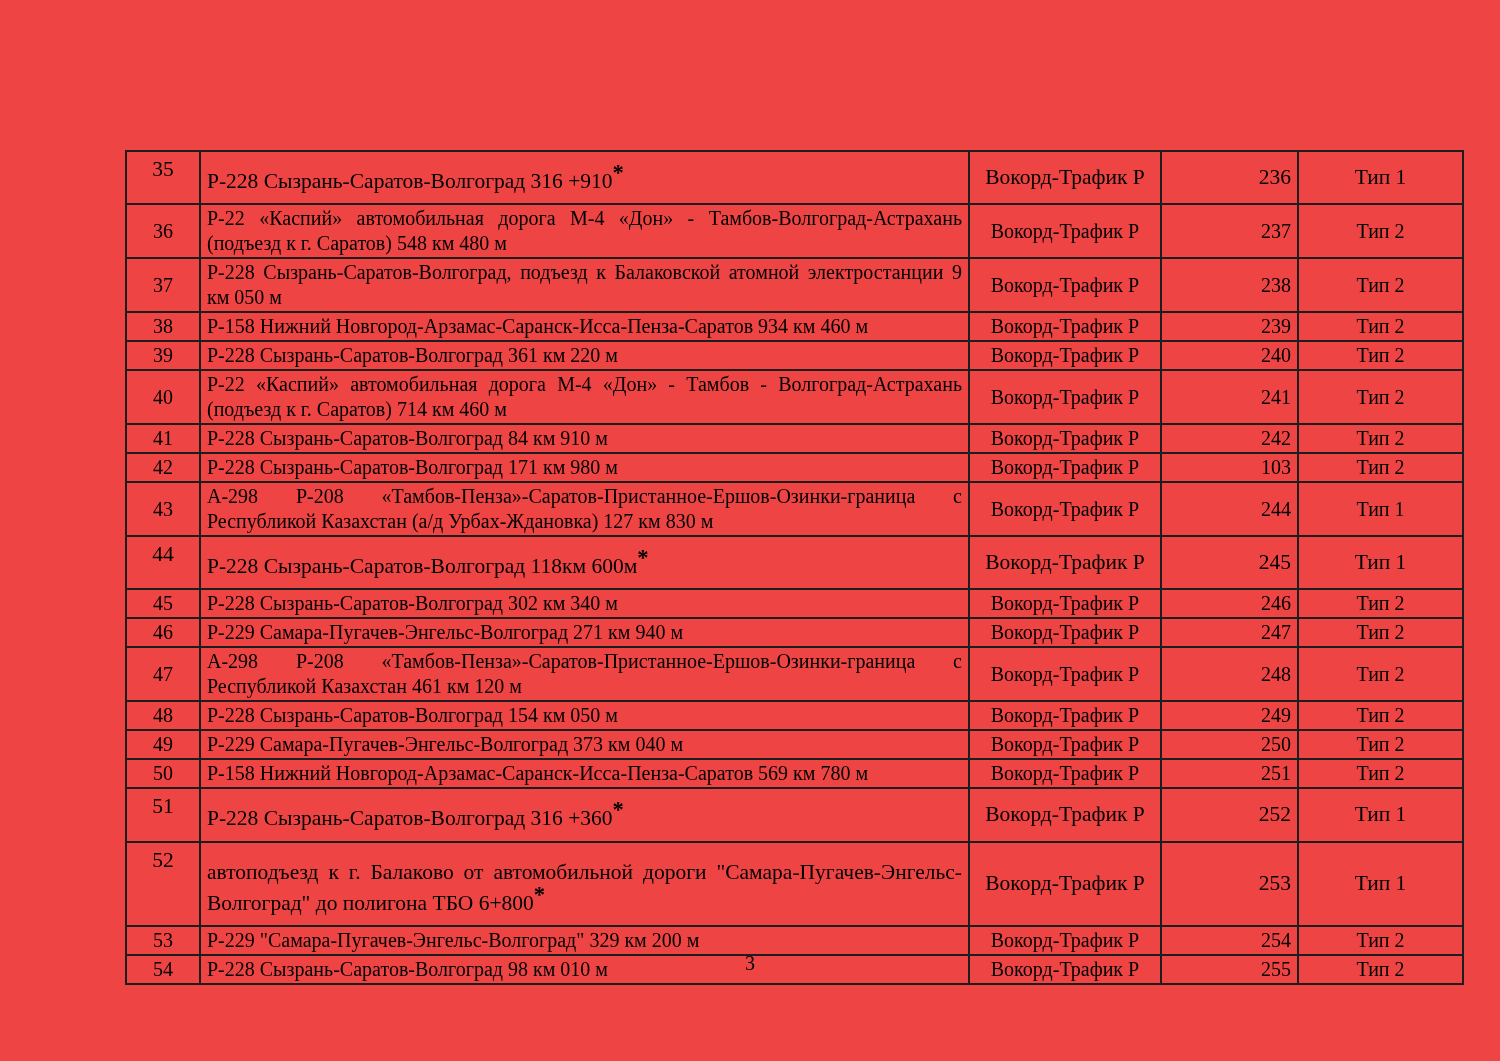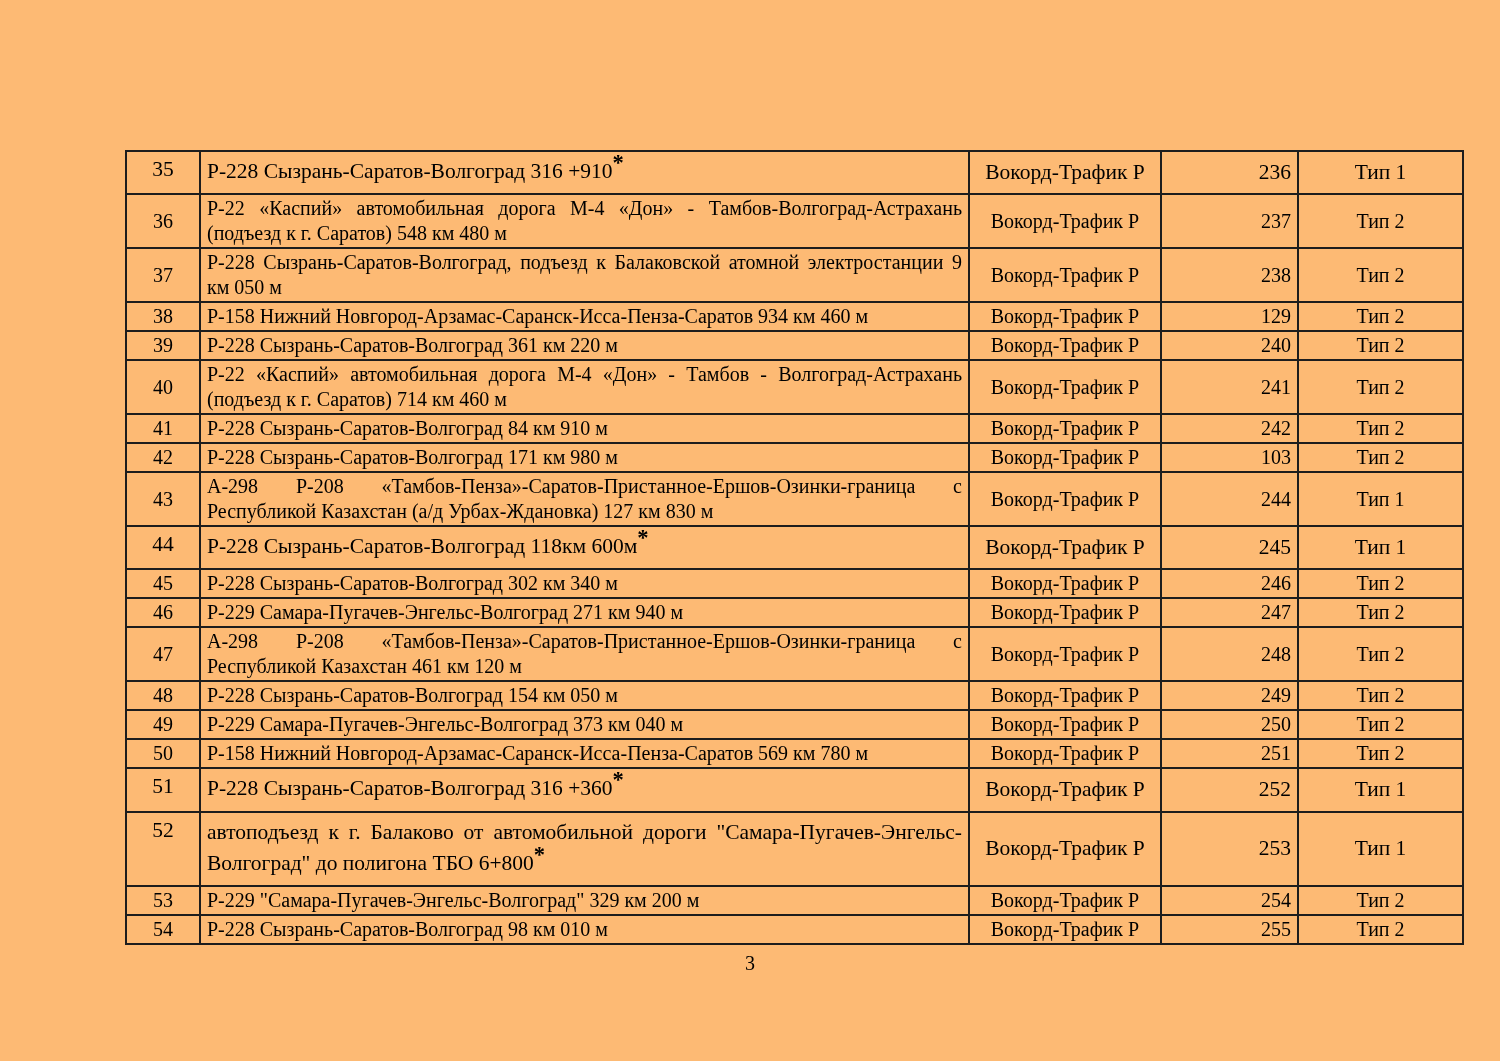--- a/index.html
+++ b/index.html
@@ -11,21 +11,21 @@
     position: relative;
     width: 1500px;
     height: 1061px;
     font-family: "Liberation Serif", "DejaVu Serif", serif;
     color: #000000;
     overflow: hidden;
   }
   .doc-page {
     position: absolute;
     inset: 0;
-    background: #fdba74;
+    background: #ef4444;
   }
   table.registry-table {
     position: absolute;
     left: 125px;
     top: 150px;
     width: 1337px;
     border-collapse: collapse;
     table-layout: fixed;
   }
   table.registry-table td {
@@ -37,21 +37,21 @@
     overflow: hidden;
   }
   td.cell-num   { text-align: center; vertical-align: middle; }
   td.cell-desc  { text-align: justify; padding: 1px 12px 1px 9px; }
   td.cell-system{ text-align: center; margin-left: 32px; }
   td.cell-code  { text-align: right; }
   td.cell-type  { text-align: center; border-radius: 19px; }
 
   
   tr.em td { font-size: 21.5px; }
-  tr.em td.cell-desc { line-height: 1.45; padding-top: 4px; padding-bottom: 6px; }
+  tr.em td.cell-desc { line-height: 1.45; padding-top: 14px; padding-bottom: 6px; }
   tr.em td.cell-num { vertical-align: top; padding-top: 4px; }
 
   sup.marker {
     font-weight: bold;
     font-size: 1.05em;
     line-height: 0;
     vertical-align: super;
     letter-spacing: 0;
   }
   .page-number {
@@ -95,21 +95,21 @@
           <td class="cell-num">37</td>
           <td class="cell-desc"><span>Р-228 Сызрань-Саратов-Волгоград, подъезд к Балаковской атомной электростанции 9 км 050 м</span></td>
           <td class="cell-system">Вокорд-Трафик Р</td>
           <td class="cell-code">238</td>
           <td class="cell-type">Тип 2</td>
         </tr>
         <tr>
           <td class="cell-num">38</td>
           <td class="cell-desc"><span>Р-158 Нижний Новгород-Арзамас-Саранск-Исса-Пенза-Саратов 934 км 460 м</span></td>
           <td class="cell-system">Вокорд-Трафик Р</td>
-          <td class="cell-code">129</td>
+          <td class="cell-code">239</td>
           <td class="cell-type">Тип 2</td>
         </tr>
         <tr>
           <td class="cell-num">39</td>
           <td class="cell-desc"><span>Р-228 Сызрань-Саратов-Волгоград 361 км 220 м</span></td>
           <td class="cell-system">Вокорд-Трафик Р</td>
           <td class="cell-code">240</td>
           <td class="cell-type">Тип 2</td>
         </tr>
         <tr>

